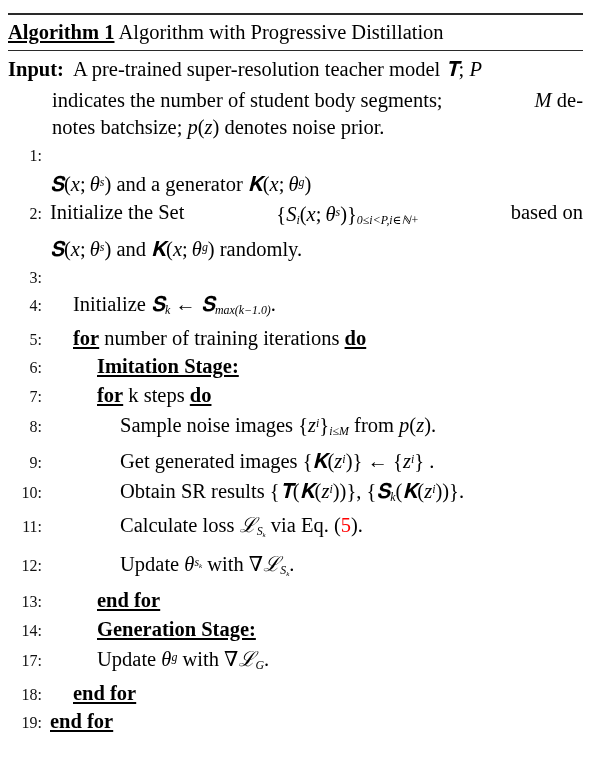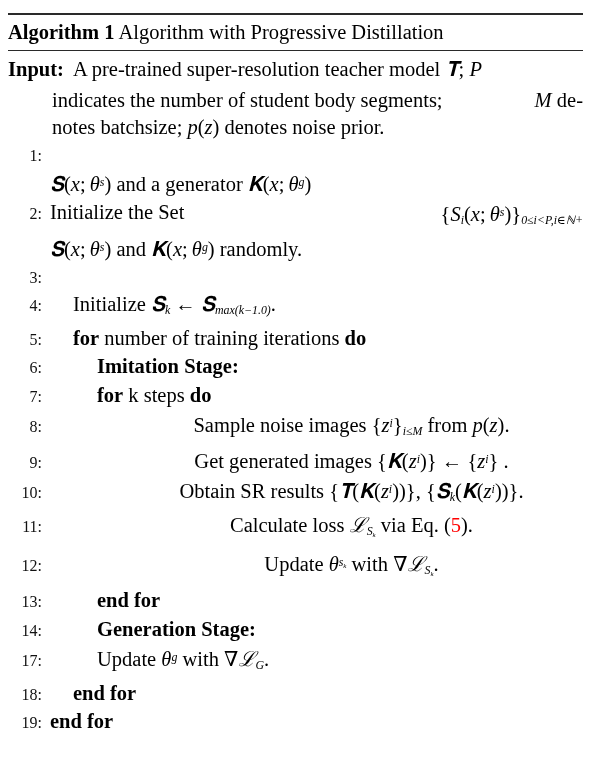--- a/index.html
+++ b/index.html
@@ -58,21 +58,21 @@
     color: #111;
   }
   .body-txt {
     flex: 1 1 auto;
   }
 
   
   .ind0 { padding-left: 0px; }
   .ind1 { padding-left: 23px; }
   .ind2 { padding-left: 47px; }
-  .ind3 { padding-left: 70px; text-align: center; }
+  .ind3 { padding-left: 70px; }
 
   
   .just {
     display: flex;
     justify-content: space-between;
     white-space: nowrap;
   }
   .just > span { display: inline-block; }
 
   
@@ -82,21 +82,21 @@
     text-indent: 0;
   }
   .io .lbl { font-weight: bold; }
   .io-cont {
     padding-left: 44px;
     font-size: 20.5px;
     line-height: 27.4px;
   }
   .io-cont.just { padding-left: 44px; }
 
-  .kw { font-weight: bold; }
+  .kw { font-weight: bold; text-decoration: underline; }
   .red { color: #ff0000; }
 
   
   .m   { font-family: "Liberation Serif", "DejaVu Serif", serif; font-style: italic; }
   .mup { font-style: normal; }
   .cal { font-family: "DejaVu Serif", "Liberation Serif", serif; font-style: italic; }
   sub  { font-size: 0.68em; font-style: italic; vertical-align: -0.28em; }
   sup  { font-size: 0.68em; font-style: italic; vertical-align: 0.42em; }
   sub.s2 { font-size: 0.58em; }
   sup.s2 { font-size: 0.58em; }
@@ -143,20 +143,21 @@
       <span>and a generator</span>
       <span class="nb"><span class="cal">𝐊</span><span class="mup">(</span><span class="m">x</span><span class="mup">;</span> <span class="m">θ</span><sup class="s2">g</sup><span class="mup">)</span></span>
     </span>
   </div>
 
   <div class="line">
     <span class="num">2:</span>
     <span class="body-txt ind0 just">
       <span>Initialize the Set</span>
       <span class="nb">{<span class="m">S</span><sub class="s2">i</sub><span class="mup">(</span><span class="m">x</span><span class="mup">;</span> <span class="m">θ</span><sup class="s2">s</sup><span class="mup">)</span>}<sub class="s2">0≤<span class="m">i</span>&lt;<span class="m">P</span>,<span class="m">i</span>∈ℕ+</sub></span>
+      <span>based on</span>
     </span>
   </div>
   <div class="line">
     <span class="num"></span>
     <span class="body-txt ind0">
       <span class="nb"><span class="cal">𝐒</span><span class="mup">(</span><span class="m">x</span><span class="mup">;</span> <span class="m">θ</span><sup class="s2">s</sup><span class="mup">)</span></span>
       <span>and</span>
       <span class="nb"><span class="cal">𝐊</span><span class="mup">(</span><span class="m">x</span><span class="mup">;</span> <span class="m">θ</span><sup class="s2">g</sup><span class="mup">)</span></span>
       <span>randomly.</span>
     </span>

